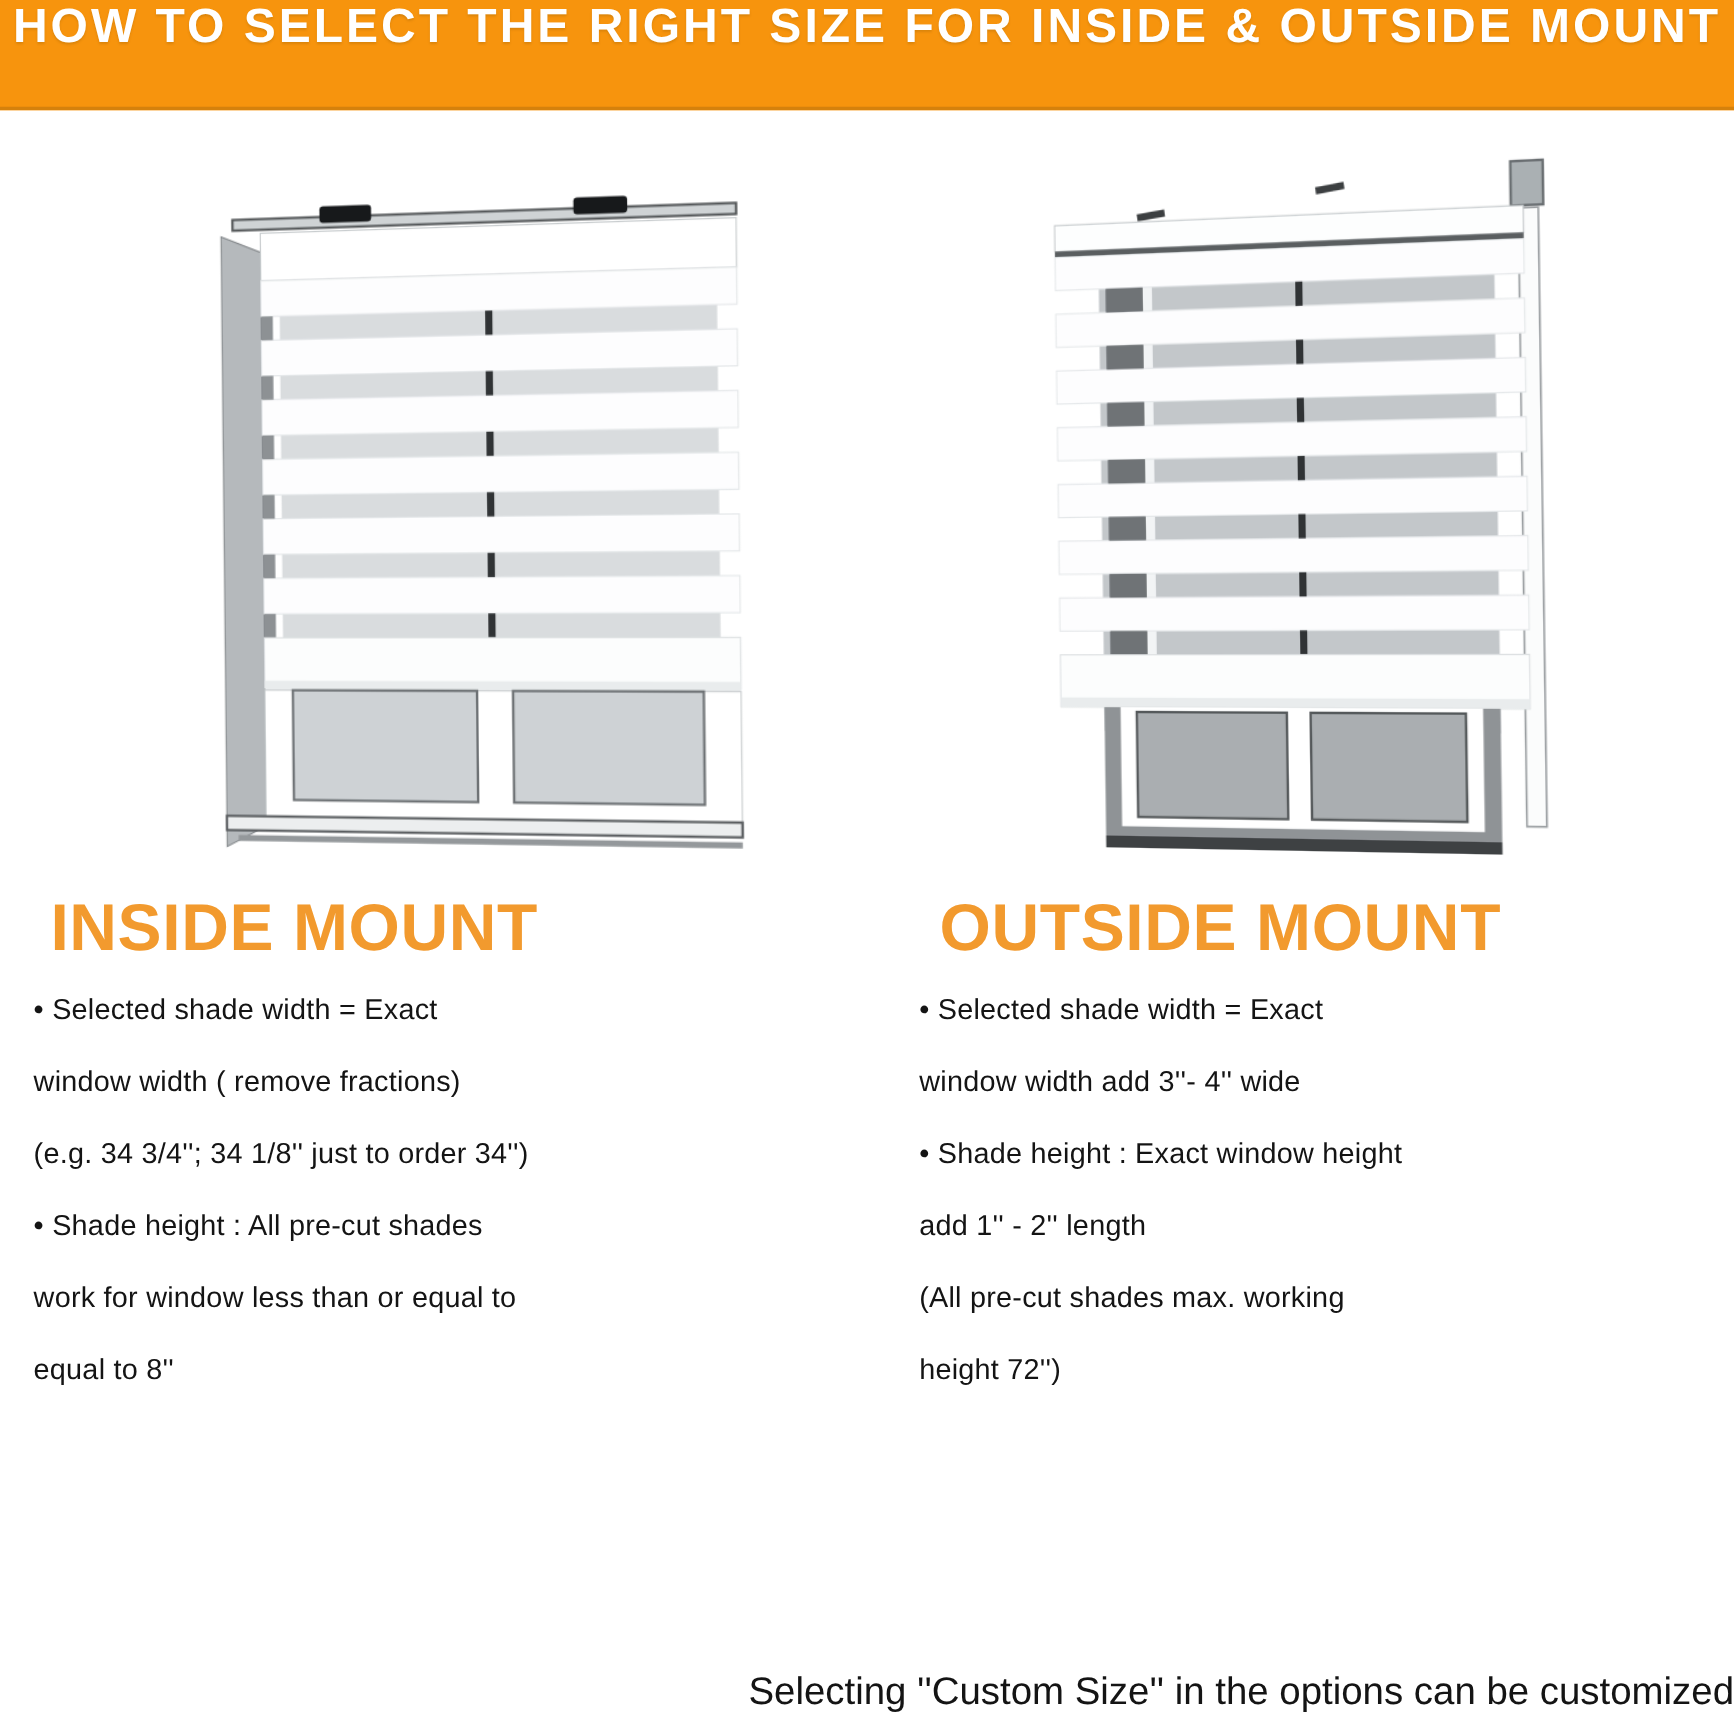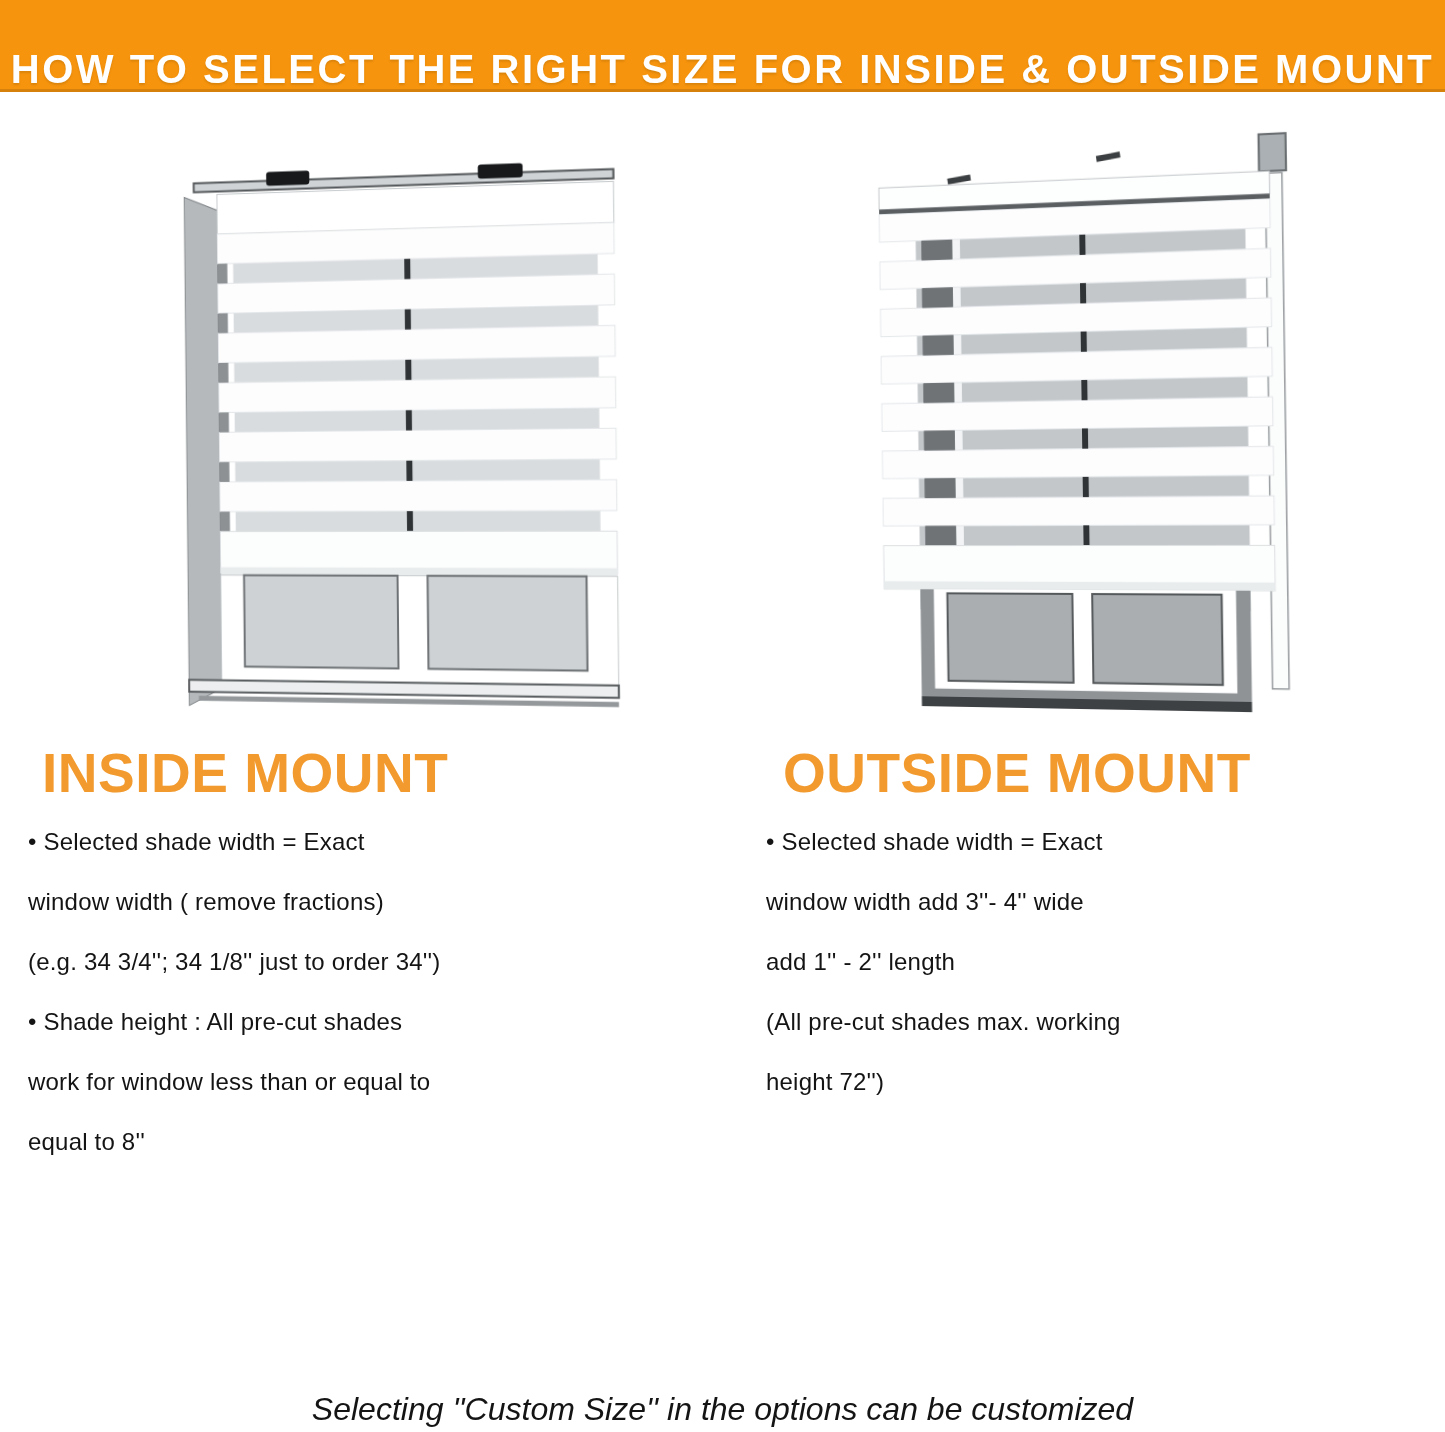--- a/index.html
+++ b/index.html
@@ -6,21 +6,21 @@
   body{
     width:1445px;height:1432px;position:relative;overflow:hidden;
     background:#ffffff;
     font-family:"Liberation Sans", sans-serif;
     color:var(--body-text,#141414);
   }
   
   .banner{
     position:absolute;left:0;top:0;width:1445px;height:92px;
     background:var(--banner-bg,#F7940D);
-    display:flex;align-items:flex-end;justify-content:center;
+    display:flex;align-items:flex-start;justify-content:center;
     box-shadow: inset 0 -3px 0 rgba(110,70,10,.25);
   }
   .banner-title{
     color:var(--banner-fg,#ffffff);
     font-size:40px;font-weight:bold;letter-spacing:2.5px;white-space:nowrap;
     text-shadow:0 2px 2px rgba(90,60,0,.18);
   }
   
   .fig{position:absolute;}
   .fig svg{display:block;width:100%;height:100%;}
@@ -45,22 +45,22 @@
     position:absolute;top:812px;
     font-size:24px;line-height:60px;letter-spacing:.2px;
     color:var(--body-text,#141414);
   }
   .spec-col .spec-line{white-space:pre;}
   .spec-col.inside{left:28px;width:700px;}
   .spec-col.outside{left:766px;width:670px;}
   
   .footer-note{
     position:absolute;left:0;bottom:4px;width:1445px;
-    text-align:center;font-size:32px;line-height:38px;
-    color:var(--body-text,#141414);white-space:nowrap;font-style:italic;
+    text-align:right;font-size:32px;line-height:38px;
+    color:var(--body-text,#141414);white-space:nowrap;
   }
 </style>
 </head>
 <body>
 
 <header class="banner">
   <span class="banner-title">HOW TO SELECT THE RIGHT SIZE FOR INSIDE &amp; OUTSIDE MOUNT</span>
 </header>
 
 <div class="fig fig-inside">
@@ -200,18 +200,19 @@
   <div class="spec-line">window width ( remove fractions)</div>
   <div class="spec-line">(e.g. 34 3/4''; 34 1/8'' just to order 34'')</div>
   <div class="spec-line">• Shade height : All pre-cut shades</div>
   <div class="spec-line">work for window less than or equal to</div>
   <div class="spec-line">equal to 8''</div>
 </div>
 
 <div class="spec-col outside">
   <div class="spec-line">• Selected shade width = Exact</div>
   <div class="spec-line">window width add 3''- 4'' wide</div>
+  <div class="spec-line">• Shade height : Exact window height</div>
   <div class="spec-line">add 1'' - 2'' length</div>
   <div class="spec-line">(All pre-cut shades max. working</div>
   <div class="spec-line">height 72'')</div>
 </div>
 
 <div class="footer-note">Selecting ''Custom Size'' in the options can be customized</div>
 
 </body></html>

